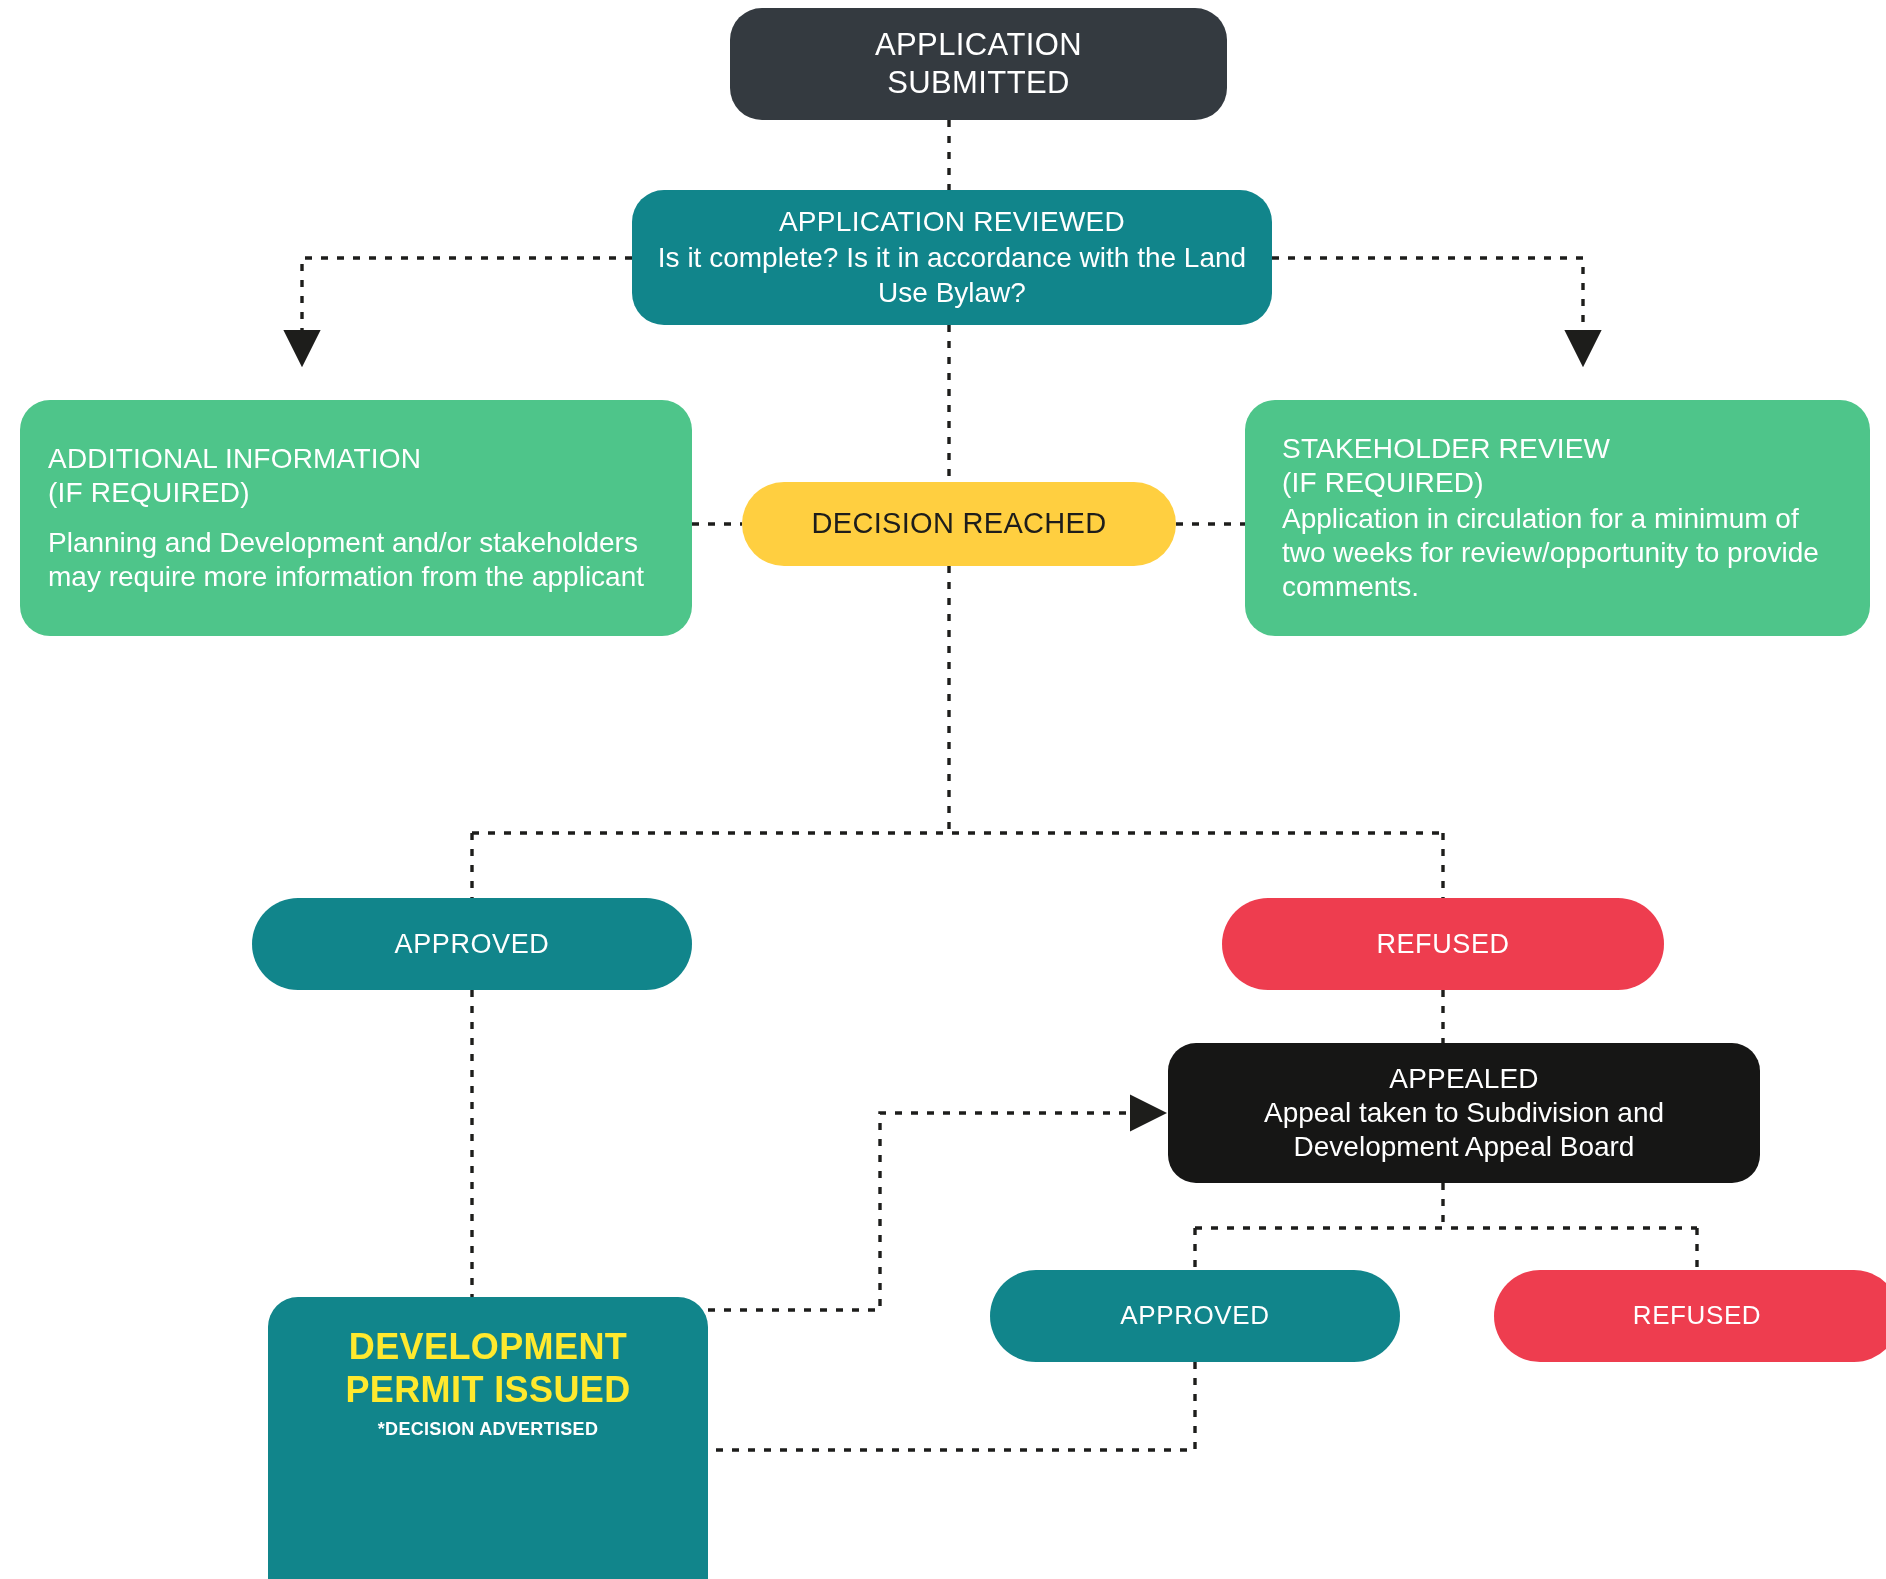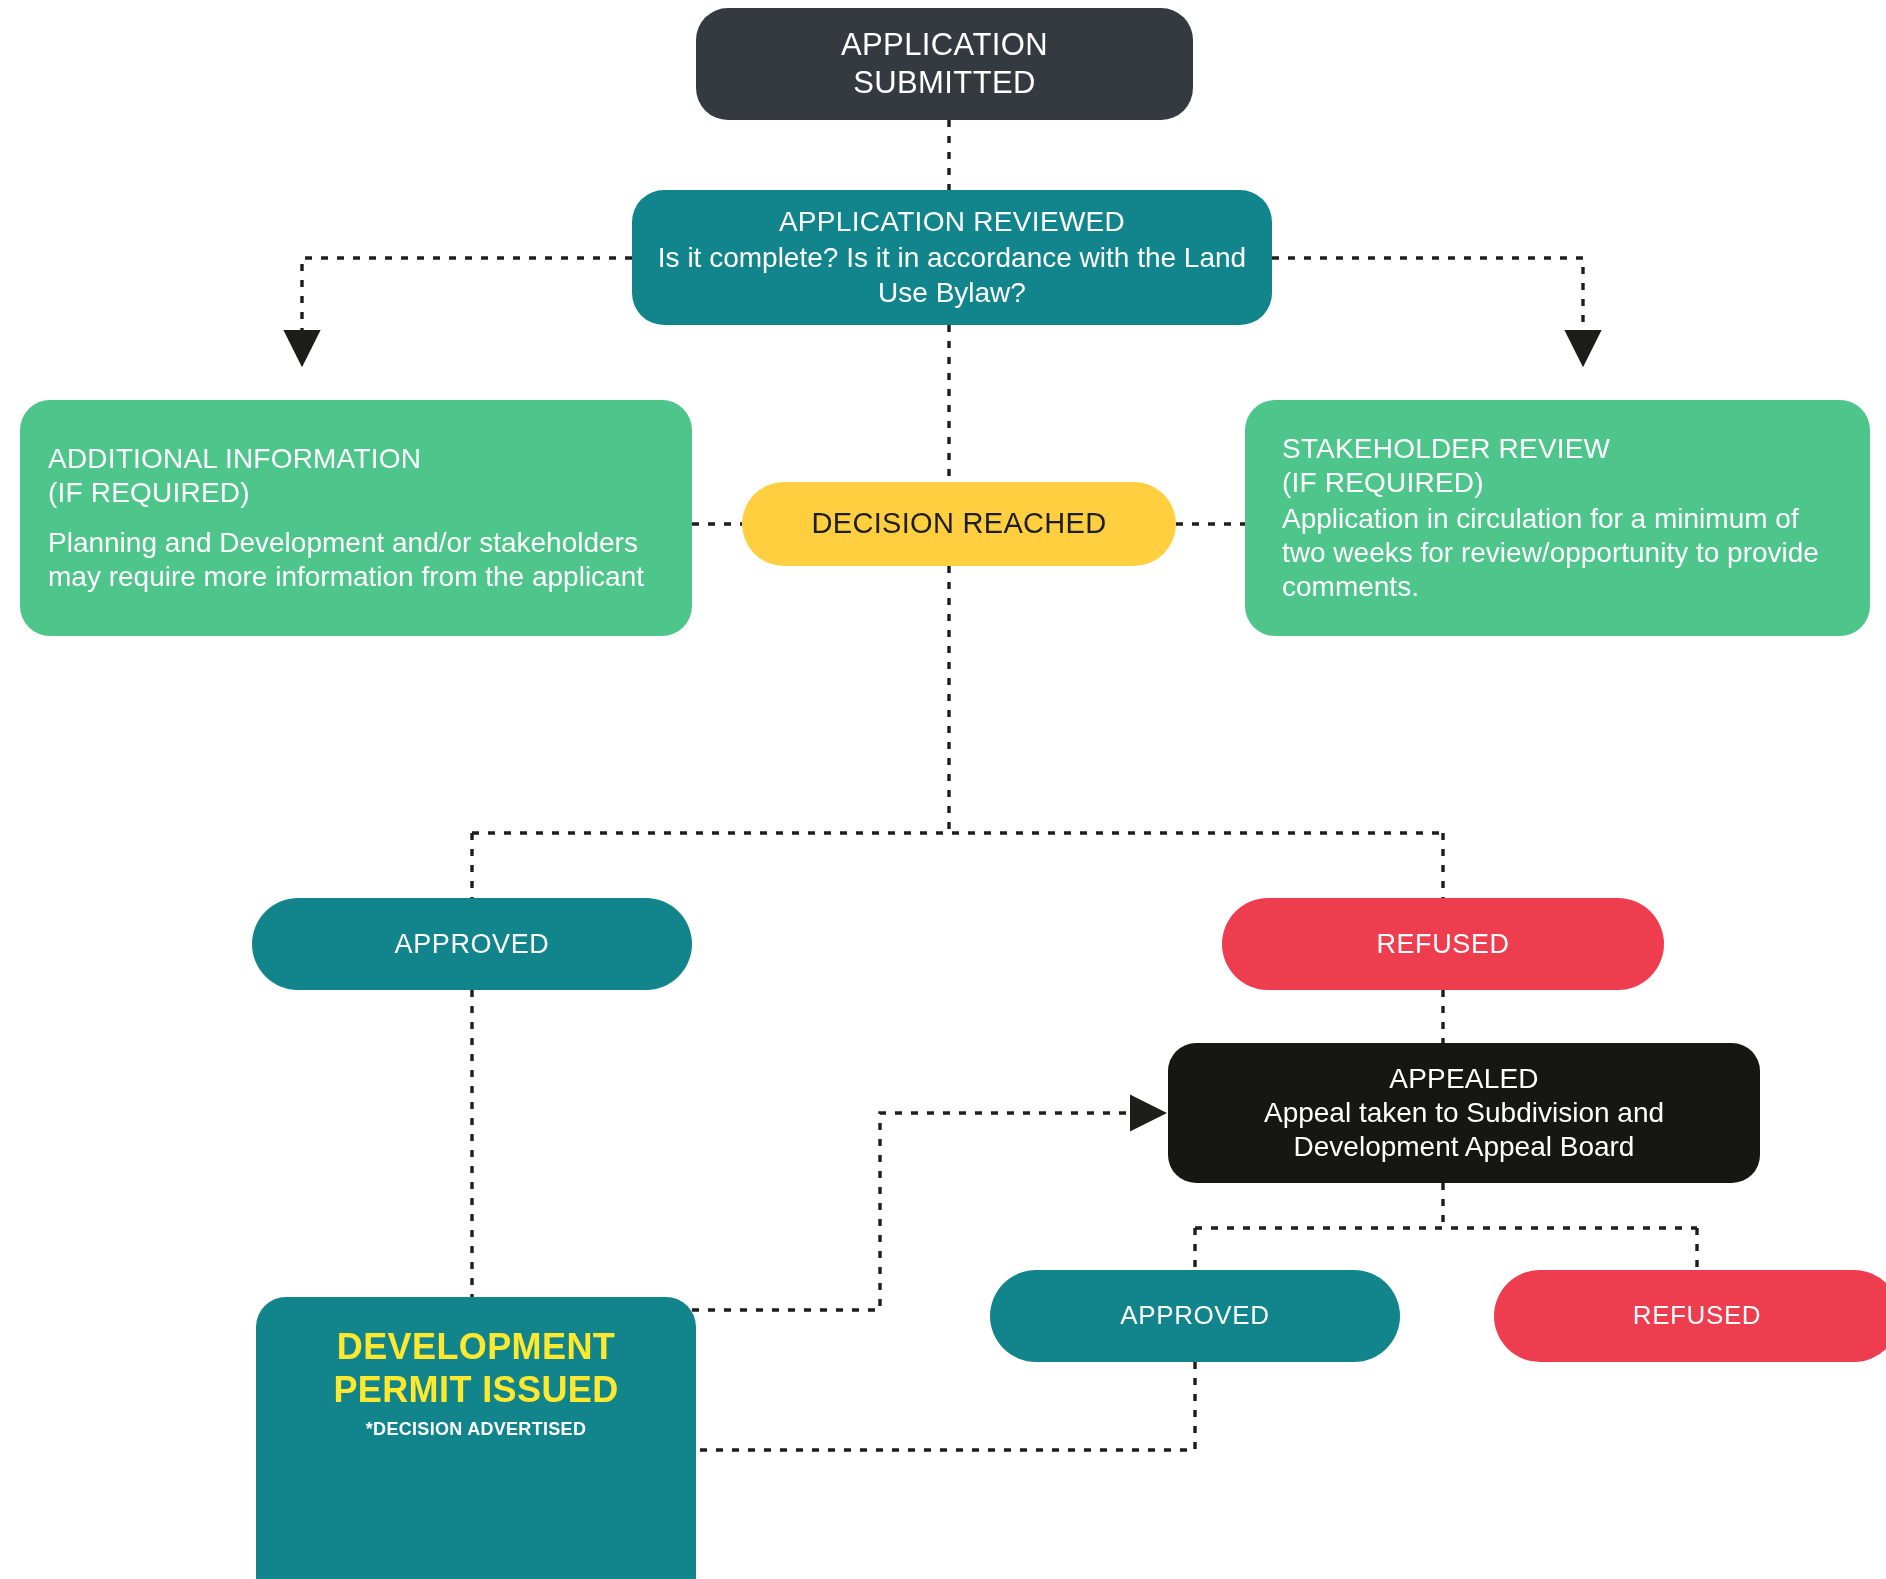--- a/index.html
+++ b/index.html
@@ -37,21 +37,21 @@
   }
   .node .title {
     font-weight: 400;
   }
   .node .body {
     font-weight: 400;
   }
 
   
   #n-submitted {
-    left: 696px; top: 8px; width: 497px; height: 112px;
+    left: 730px; top: 8px; width: 497px; height: 112px;
     background: #343a40;
     border-radius: 32px;
     align-items: center;
     text-align: center;
     font-size: 31px;
     letter-spacing: 0.4px;
   }
 
   
   #n-reviewed {
@@ -137,21 +137,21 @@
     border-radius: 28px;
     align-items: center;
     text-align: center;
     padding: 6px 14px;
   }
   #n-appealed .title { font-size: 28px; letter-spacing: 0.2px; }
   #n-appealed .body { font-size: 28px; }
 
   
   #n-permit {
-    left: 256px; top: 1297px; width: 440px; height: 282px;
+    left: 268px; top: 1297px; width: 440px; height: 282px;
     background: #11858b;
     border-radius: 30px 30px 0 0;
     align-items: center;
     text-align: center;
     padding: 18px 18px 0 18px;
     justify-content: flex-start;
   }
   #n-permit .title {
     font-size: 36px;
     font-weight: bold;

